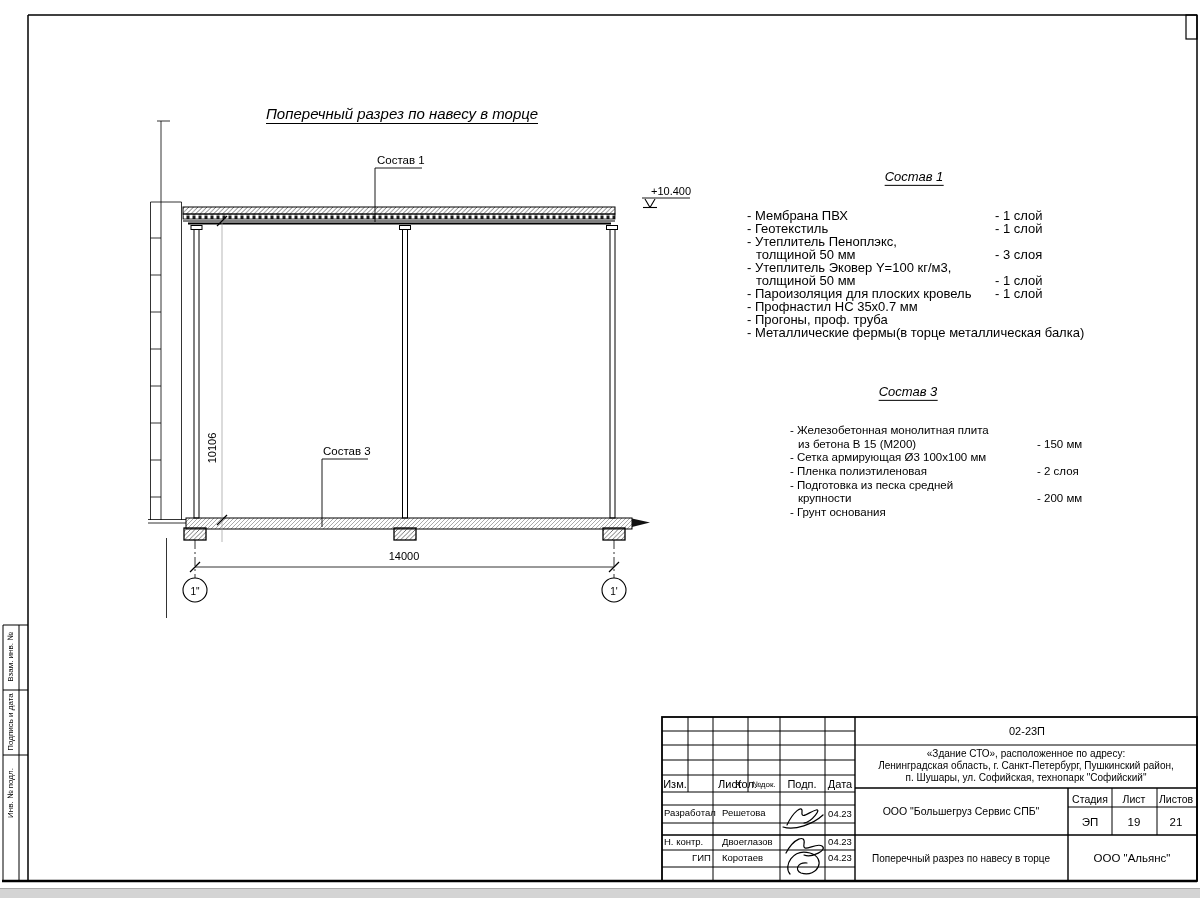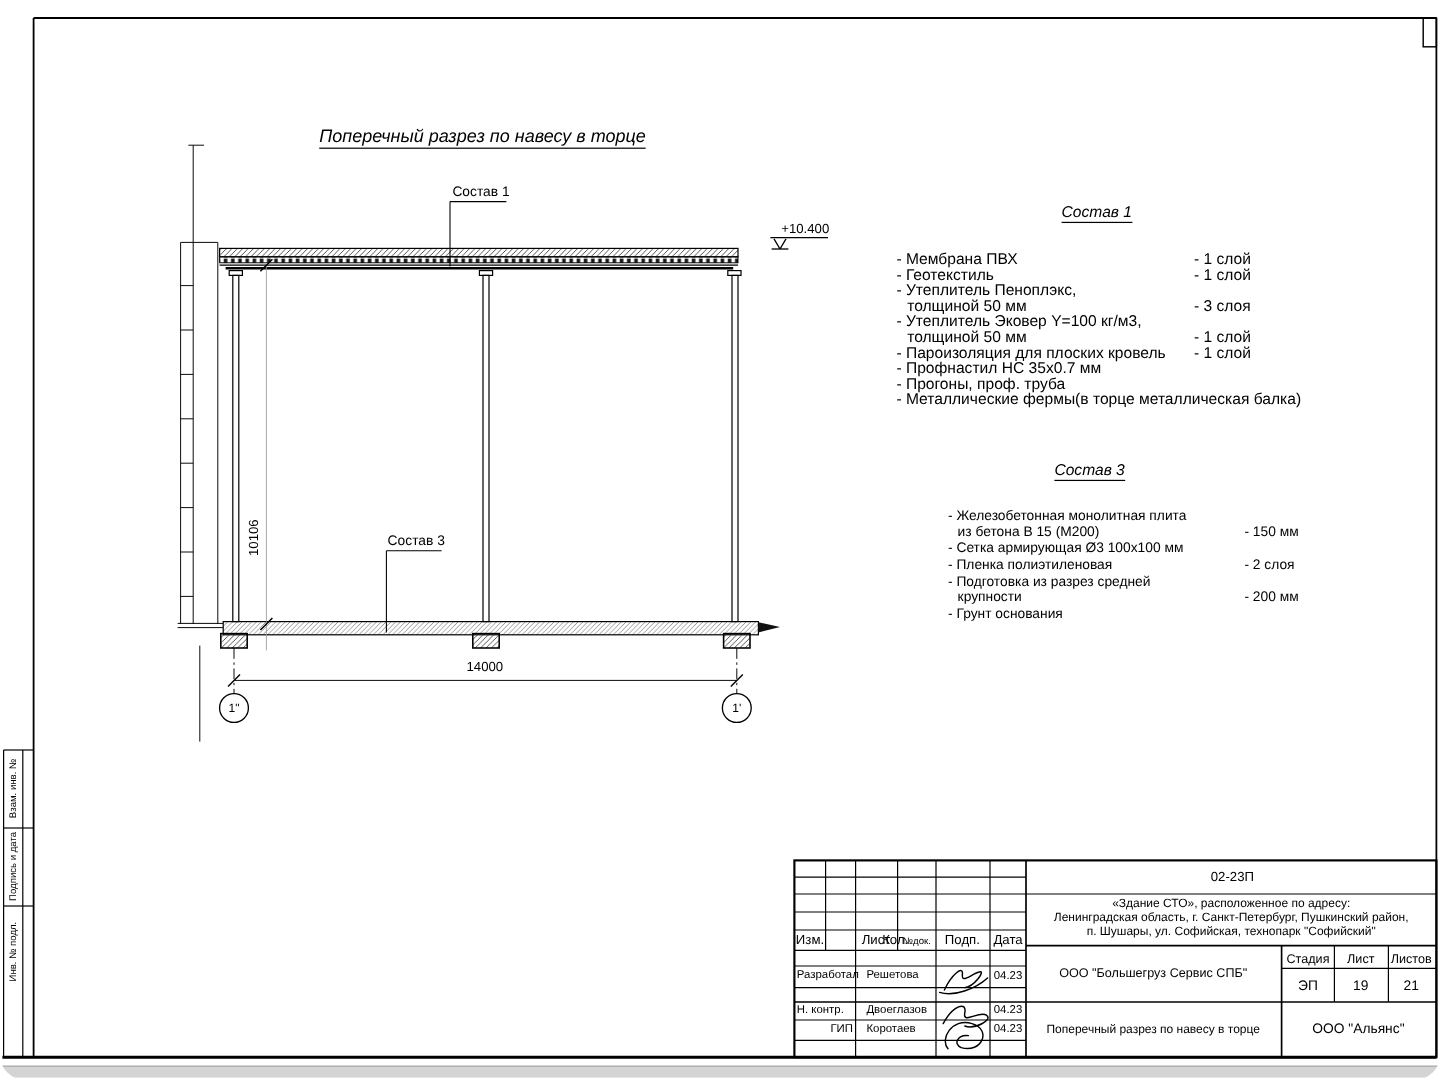--- a/index.html
+++ b/index.html
@@ -1,17 +1,17 @@
 <!DOCTYPE html>
 <html><head>
 <meta charset="utf-8">
 <style>
   html,body{margin:0;padding:0;background:#fff;}
   .sheet{position:relative;width:1200px;height:900px;background:#ffffff;overflow:hidden;
-         font-family:"Liberation Sans",sans-serif;color:#000;border-radius:21px;}
+         font-family:"Liberation Sans",sans-serif;color:#000;}
   svg{position:absolute;left:0;top:0;}
   .t{position:absolute;white-space:nowrap;color:#000;font-size:11.5px;line-height:1.1;}
   .cc{transform:translate(-50%,-50%);text-align:center;}
   .it{font-style:italic;}
   .und{border-bottom:1.2px solid #000;padding-bottom:1px;}
   .s9{font-size:9.5px;} .s8{font-size:8px;} .s10{font-size:10px;} .s105{font-size:10.5px;}
   .s11{font-size:11px;} .s115{font-size:11.5px;} .s12{font-size:11px;} .s13{font-size:13px;}
   .s15{font-size:15px;}
   .list{position:absolute;width:430px;}
   .lr{position:relative;height:13px;line-height:13px;font-size:13px;}
@@ -192,21 +192,21 @@
 
   <div class="t s13 it cc" style="left:908px;top:392px;">
     <span class="und">Состав 3</span>
   </div>
 
   <div class="list" style="left:758px;top:424px;margin-left:32px;">
     <div class="lr3"><span>- Железобетонная  монолитная плита</span><span class="q q3"></span></div>
     <div class="lr3"><span class="ind3">из бетона В 15 (М200)</span><span class="q q3">- 150 мм</span></div>
     <div class="lr3"><span>- Сетка армирующая Ø3 100x100 мм</span><span class="q q3"></span></div>
     <div class="lr3"><span>- Пленка полиэтиленовая</span><span class="q q3">-  2 слоя</span></div>
-    <div class="lr3"><span>- Подготовка из разрез средней</span><span class="q q3"></span></div>
+    <div class="lr3"><span>- Подготовка из песка средней</span><span class="q q3"></span></div>
     <div class="lr3"><span class="ind3">крупности</span><span class="q q3">- 200 мм</span></div>
     <div class="lr3"><span>- Грунт основания</span><span class="q q3"></span></div>
   </div>
 
   <div class="rotlbl" style="left:-21px;top:650px;">Взам. инв. №</div>
   <div class="rotlbl" style="left:-21px;top:715px;">Подпись и дата</div>
   <div class="rotlbl" style="left:-21px;top:786px;">Инв. № подл.</div>
 
   <div class="t s12 cc" style="left:1027px;top:731px;">02-23П</div>
 

